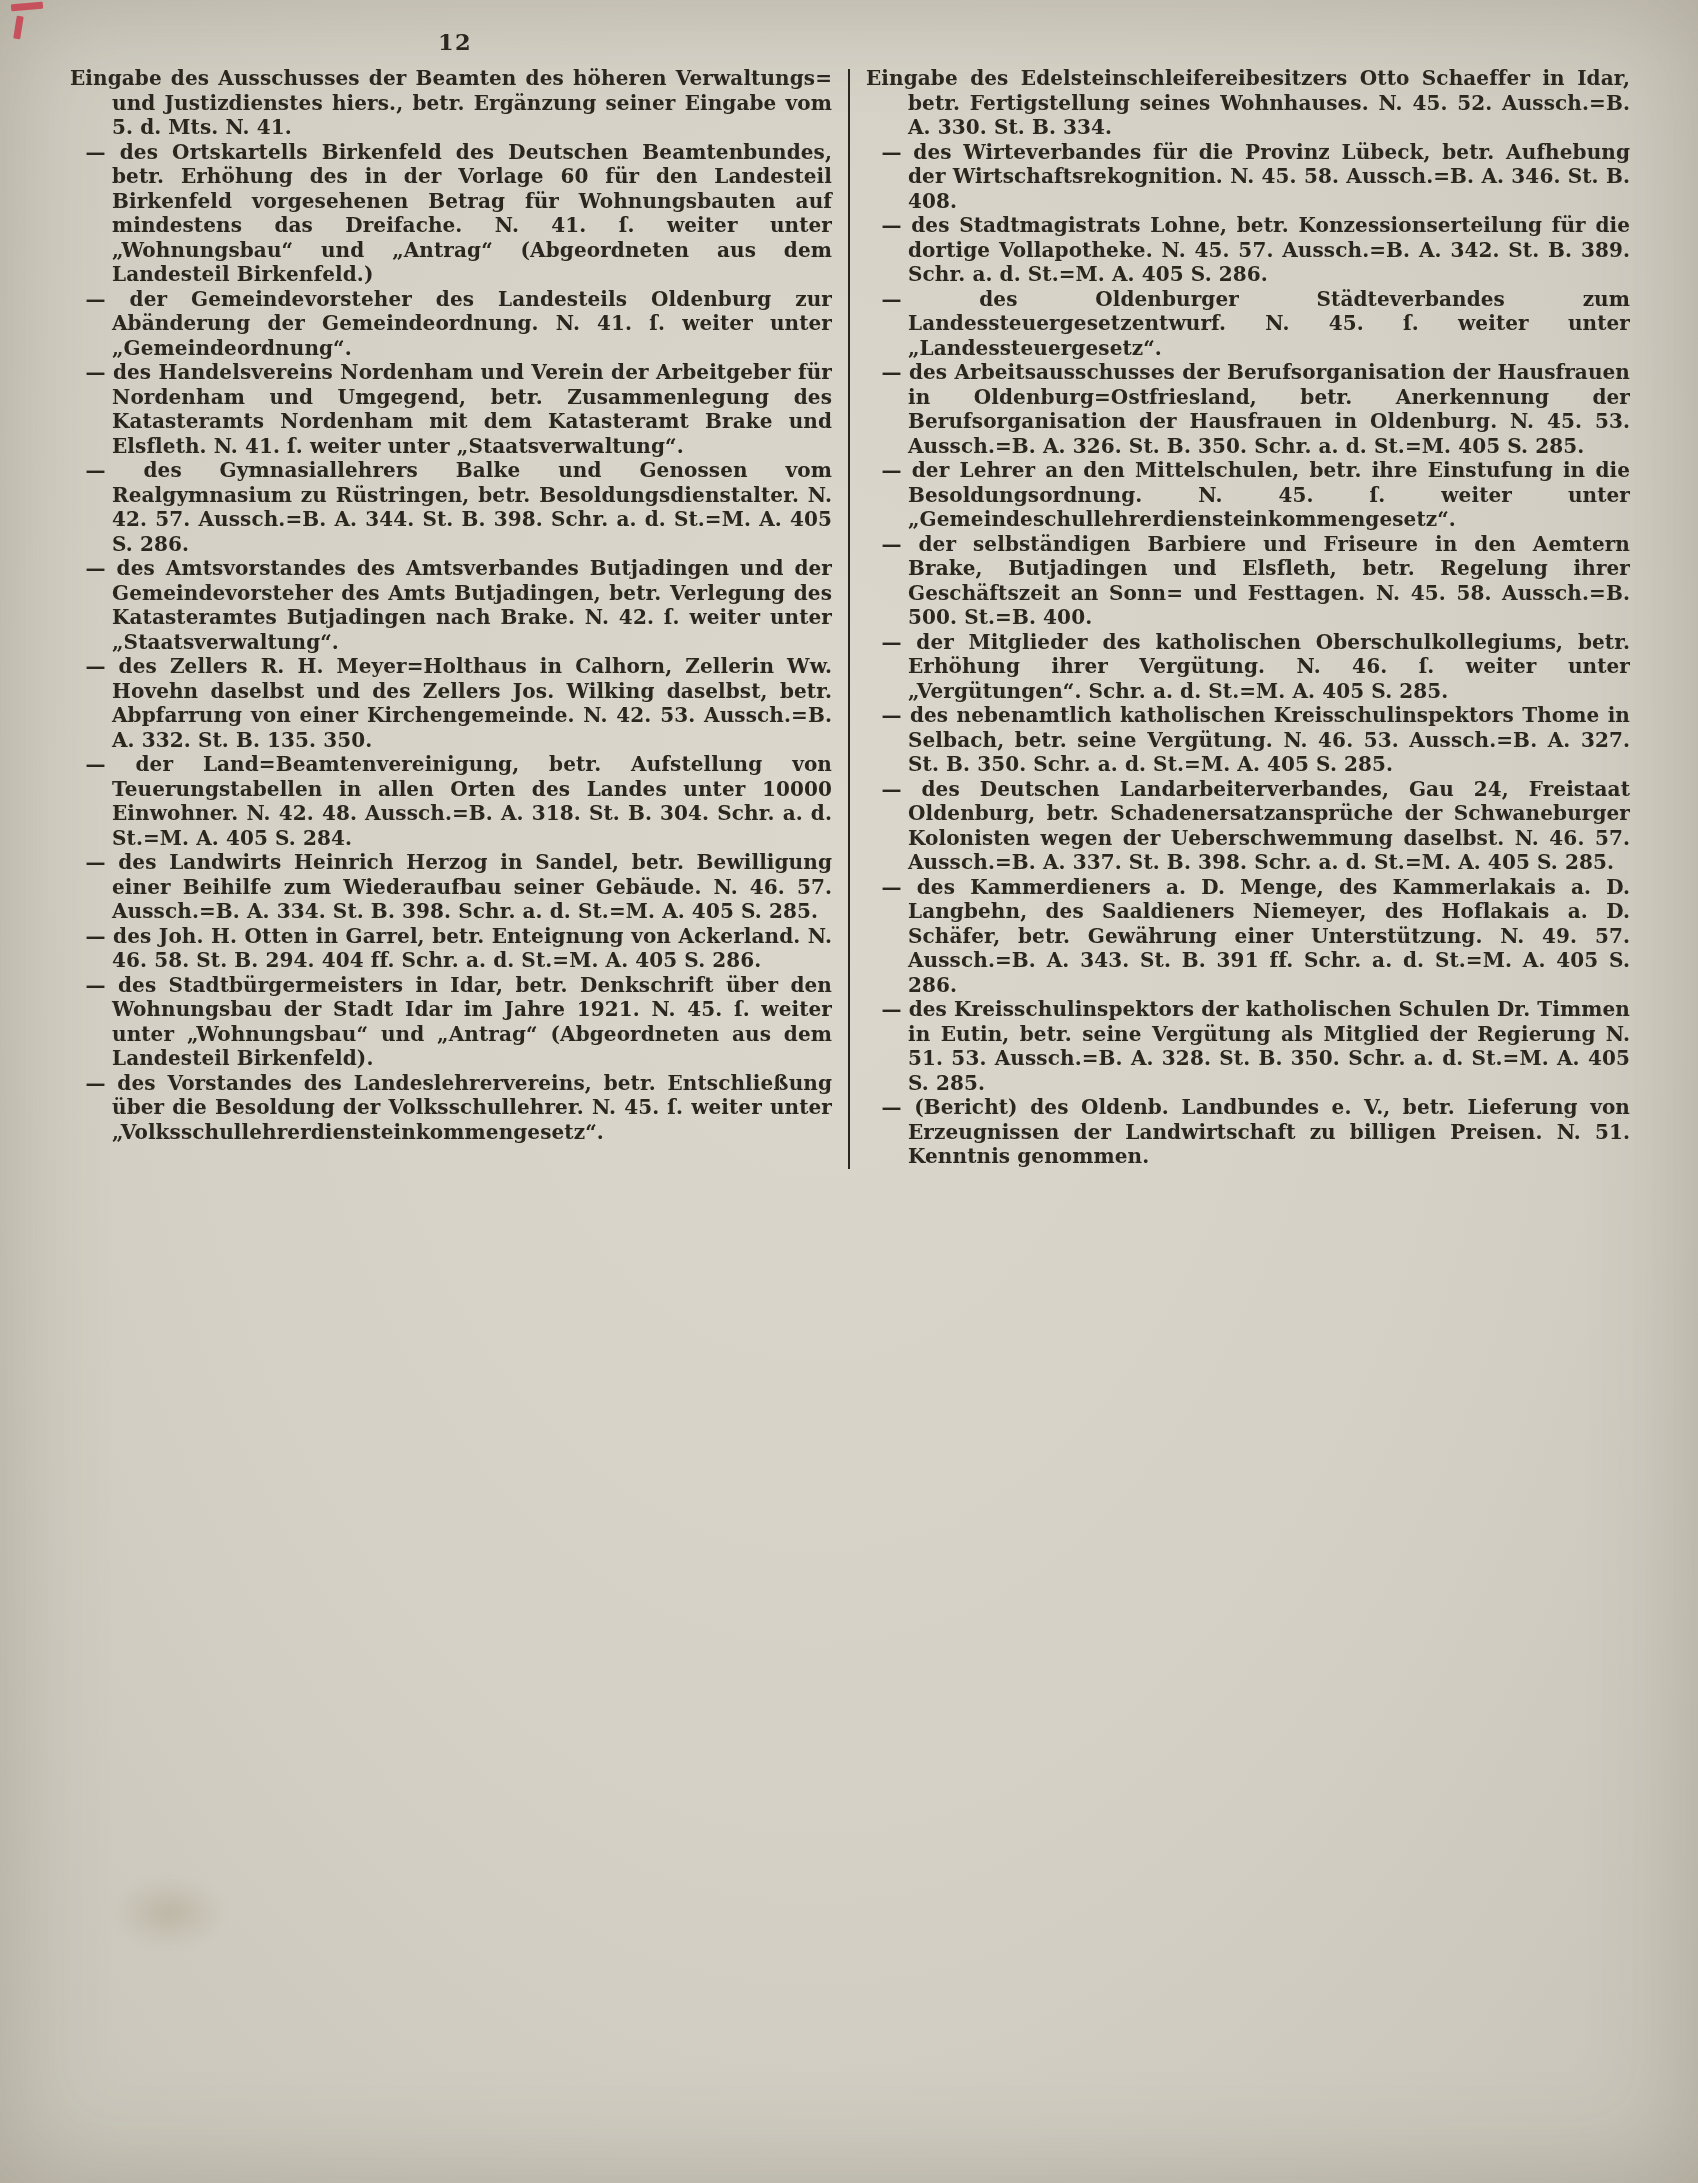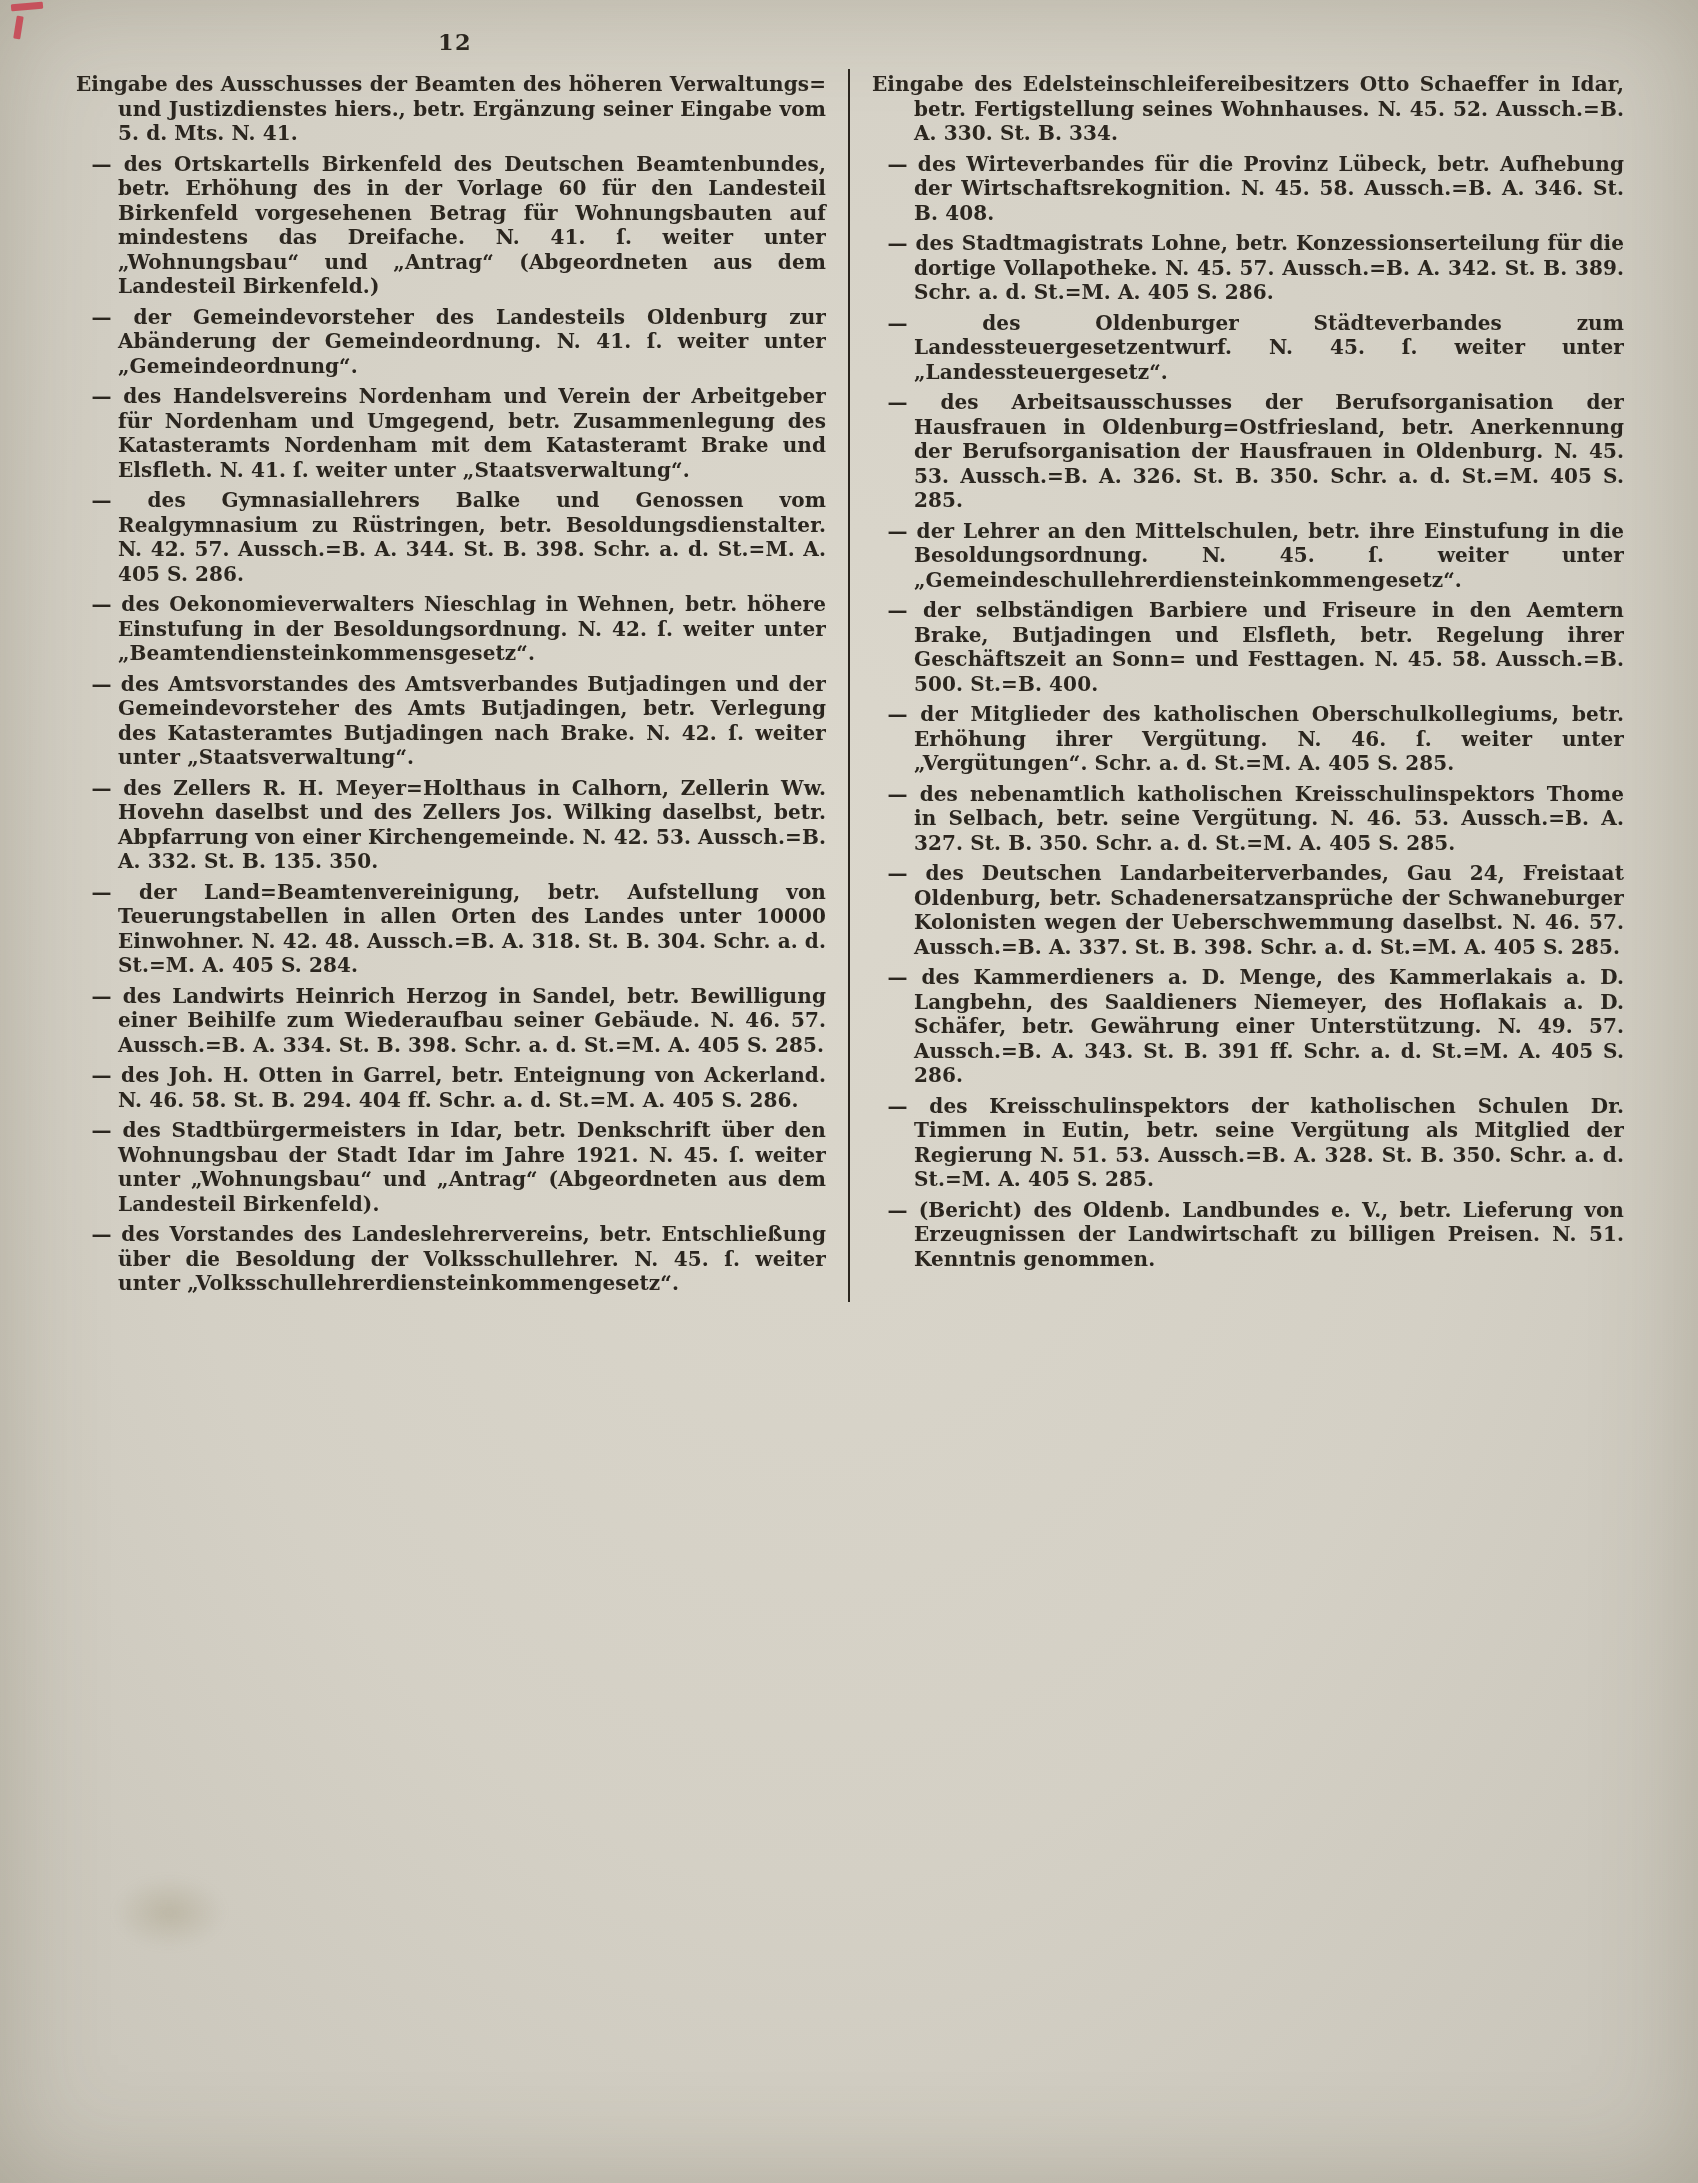--- a/index.html
+++ b/index.html
@@ -46,21 +46,21 @@
     letter-spacing: 0.1px;
   }
   .column-left { width: 762px; }
   .column-right { width: 764px; }
   .column-divider {
     width: 2px;
     background: var(--ink, #2b261f);
     margin: 2.7px 16px 0 16px;
   }
   p.entry {
-    margin: 6px;
+    margin: 0;
     text-align: justify;
     hyphens: auto;
     overflow-wrap: break-word;
   }
   p.entry.first {
     padding-left: 42px;
     text-indent: -42px;
   }
   p.entry.dash {
     padding-left: 42px;
@@ -103,21 +103,20 @@
 
   <div class="page-number">12</div>
 
   <div class="columns">
     <div class="column column-left" id="column-left">
         <p class="entry first">Eingabe des Ausschusses der Beamten des höheren Verwaltungs= und Justizdienstes hiers., betr. Ergänzung seiner Eingabe vom 5. d. Mts. N. 41.</p>
         <p class="entry dash">— des Ortskartells Birkenfeld des Deutschen Beamtenbundes, betr. Erhöhung des in der Vorlage 60 für den Landesteil Birkenfeld vorgesehenen Betrag für Wohnungsbauten auf mindestens das Dreifache. N. 41. ſ. weiter unter „Wohnungsbau“ und „Antrag“ (Abgeordneten aus dem Landesteil Birkenfeld.)</p>
         <p class="entry dash">— der Gemeindevorsteher des Landesteils Oldenburg zur Abänderung der Gemeindeordnung. N. 41. ſ. weiter unter „Gemeindeordnung“.</p>
         <p class="entry dash">— des Handelsvereins Nordenham und Verein der Arbeitgeber für Nordenham und Umgegend, betr. Zusammenlegung des Katasteramts Nordenham mit dem Katasteramt Brake und Elsfleth. N. 41. ſ. weiter unter „Staatsverwaltung“.</p>
         <p class="entry dash">— des Gymnasiallehrers Balke und Genossen vom Realgymnasium zu Rüstringen, betr. Besoldungsdienstalter. N. 42. 57. Aussch.=B. A. 344. St. B. 398. Schr. a. d. St.=M. A. 405 S. 286.</p>
-        <p class="entry dash">— des Oekonomieverwalters Nieschlag in Wehnen, betr. höhere Einstufung in der Besoldungsordnung. N. 42. ſ. weiter unter „Beamtendiensteinkommensgesetz“.</p>
         <p class="entry dash">— des Amtsvorstandes des Amtsverbandes Butjadingen und der Gemeindevorsteher des Amts Butjadingen, betr. Verlegung des Katasteramtes Butjadingen nach Brake. N. 42. ſ. weiter unter „Staatsverwaltung“.</p>
         <p class="entry dash">— des Zellers R. H. Meyer=Holthaus in Calhorn, Zellerin Ww. Hovehn daselbst und des Zellers Jos. Wilking daselbst, betr. Abpfarrung von einer Kirchengemeinde. N. 42. 53. Aussch.=B. A. 332. St. B. 135. 350.</p>
         <p class="entry dash">— der Land=Beamtenvereinigung, betr. Aufstellung von Teuerungstabellen in allen Orten des Landes unter 10000 Einwohner. N. 42. 48. Aussch.=B. A. 318. St. B. 304. Schr. a. d. St.=M. A. 405 S. 284.</p>
         <p class="entry dash">— des Landwirts Heinrich Herzog in Sandel, betr. Bewilligung einer Beihilfe zum Wiederaufbau seiner Gebäude. N. 46. 57. Aussch.=B. A. 334. St. B. 398. Schr. a. d. St.=M. A. 405 S. 285.</p>
         <p class="entry dash">— des Joh. H. Otten in Garrel, betr. Enteignung von Ackerland. N. 46. 58. St. B. 294. 404 ff. Schr. a. d. St.=M. A. 405 S. 286.</p>
         <p class="entry dash">— des Stadtbürgermeisters in Idar, betr. Denkschrift über den Wohnungsbau der Stadt Idar im Jahre 1921. N. 45. ſ. weiter unter „Wohnungsbau“ und „Antrag“ (Abgeordneten aus dem Landesteil Birkenfeld).</p>
         <p class="entry dash">— des Vorstandes des Landeslehrervereins, betr. Entschließung über die Besoldung der Volksschullehrer. N. 45. ſ. weiter unter „Volksschullehrerdiensteinkommengesetz“.</p>
       </div>
     <div class="column-divider"></div>
     <div class="column column-right" id="column-right">

